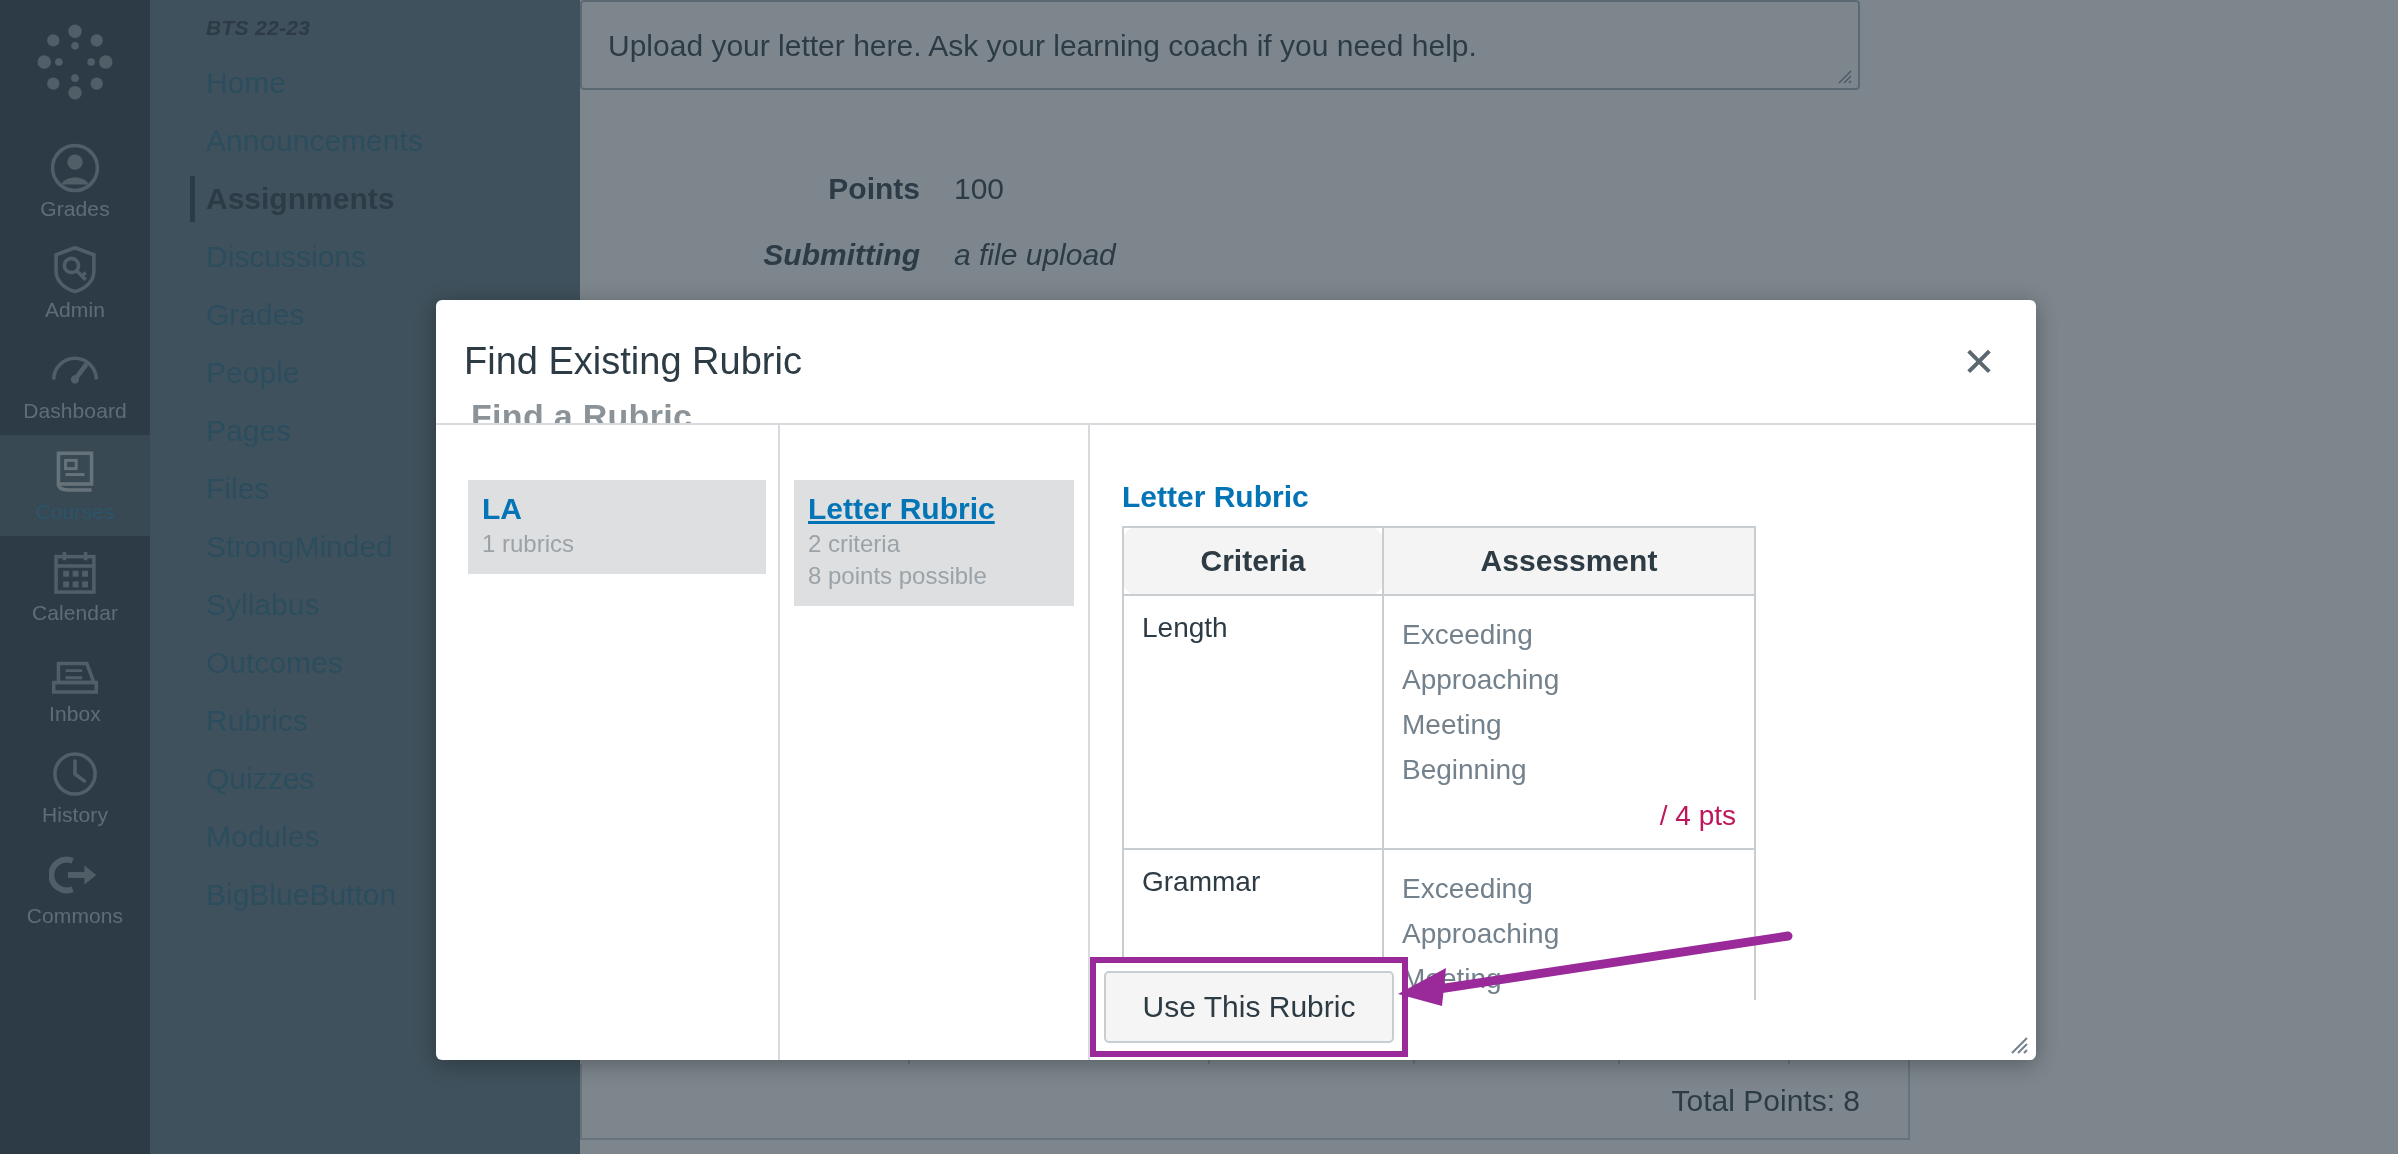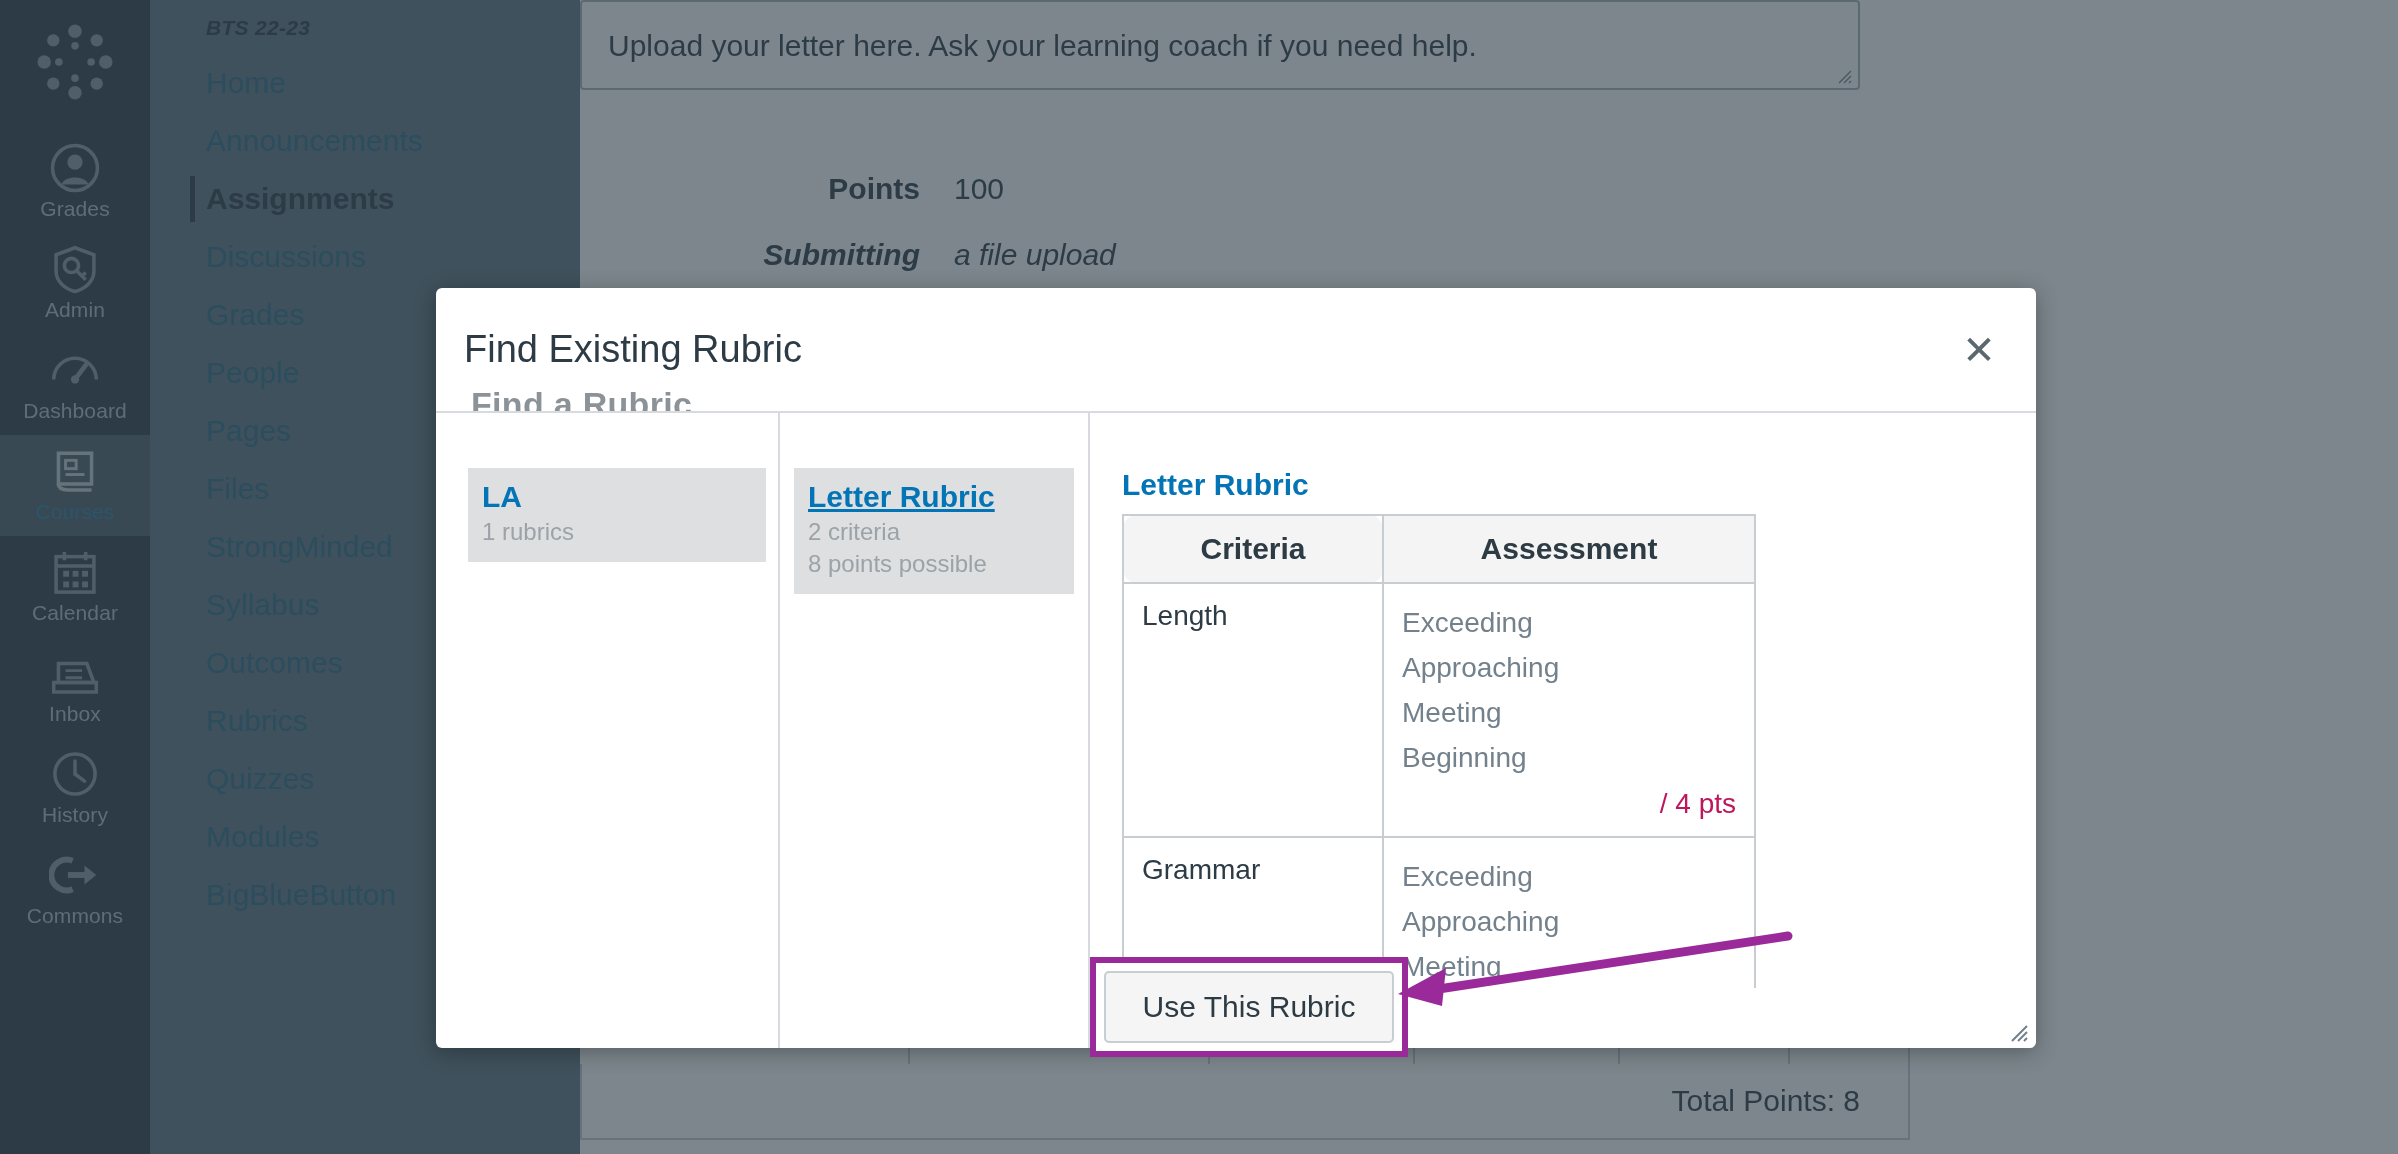--- a/index.html
+++ b/index.html
@@ -146,21 +146,21 @@
     align-items: center;
     justify-content: flex-end;
     padding-right: 48px;
     font-size: 30px;
     color: #2d3b45;
   }
 
   
   #modal {
     position: absolute;
-    left: 436px; top: 288px;
+    left: 436px; top: 300px;
     width: 1600px; height: 760px;
     background: #ffffff;
     border-radius: 6px;
     box-shadow: 0 4px 22px rgba(0,0,0,0.30);
     z-index: 50;
     overflow: hidden;
   }
   #modal-header {
     position: relative;
     height: 125px;

